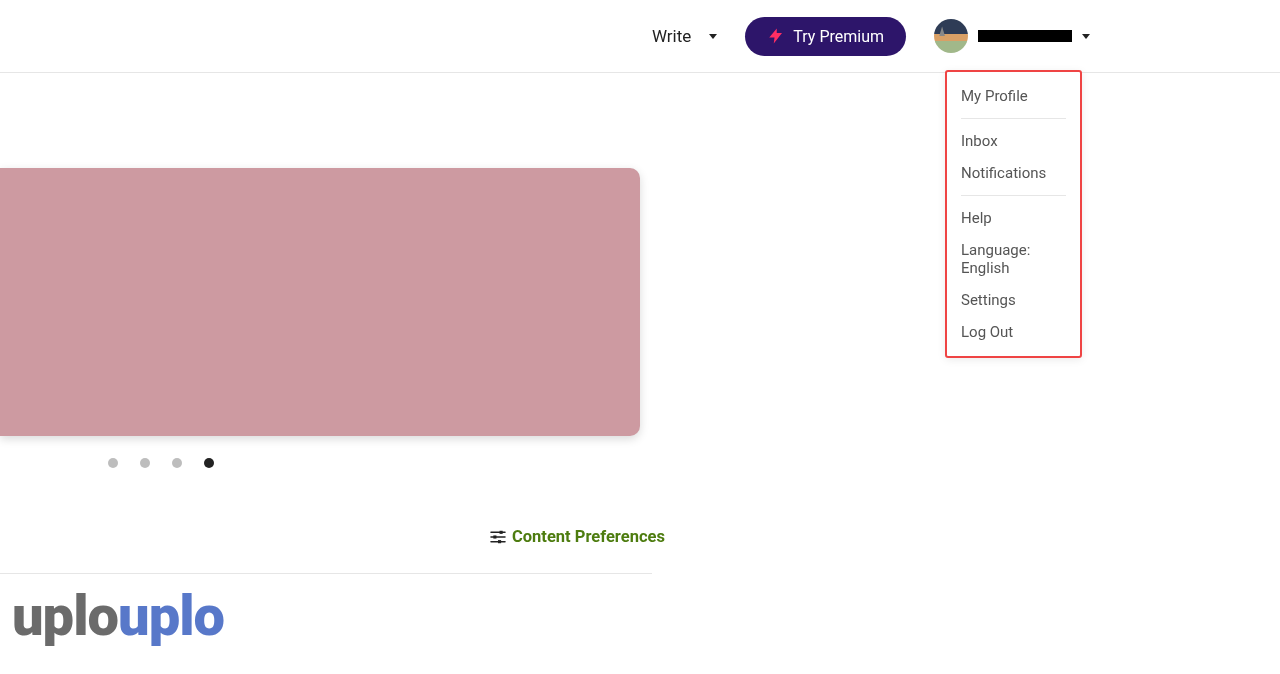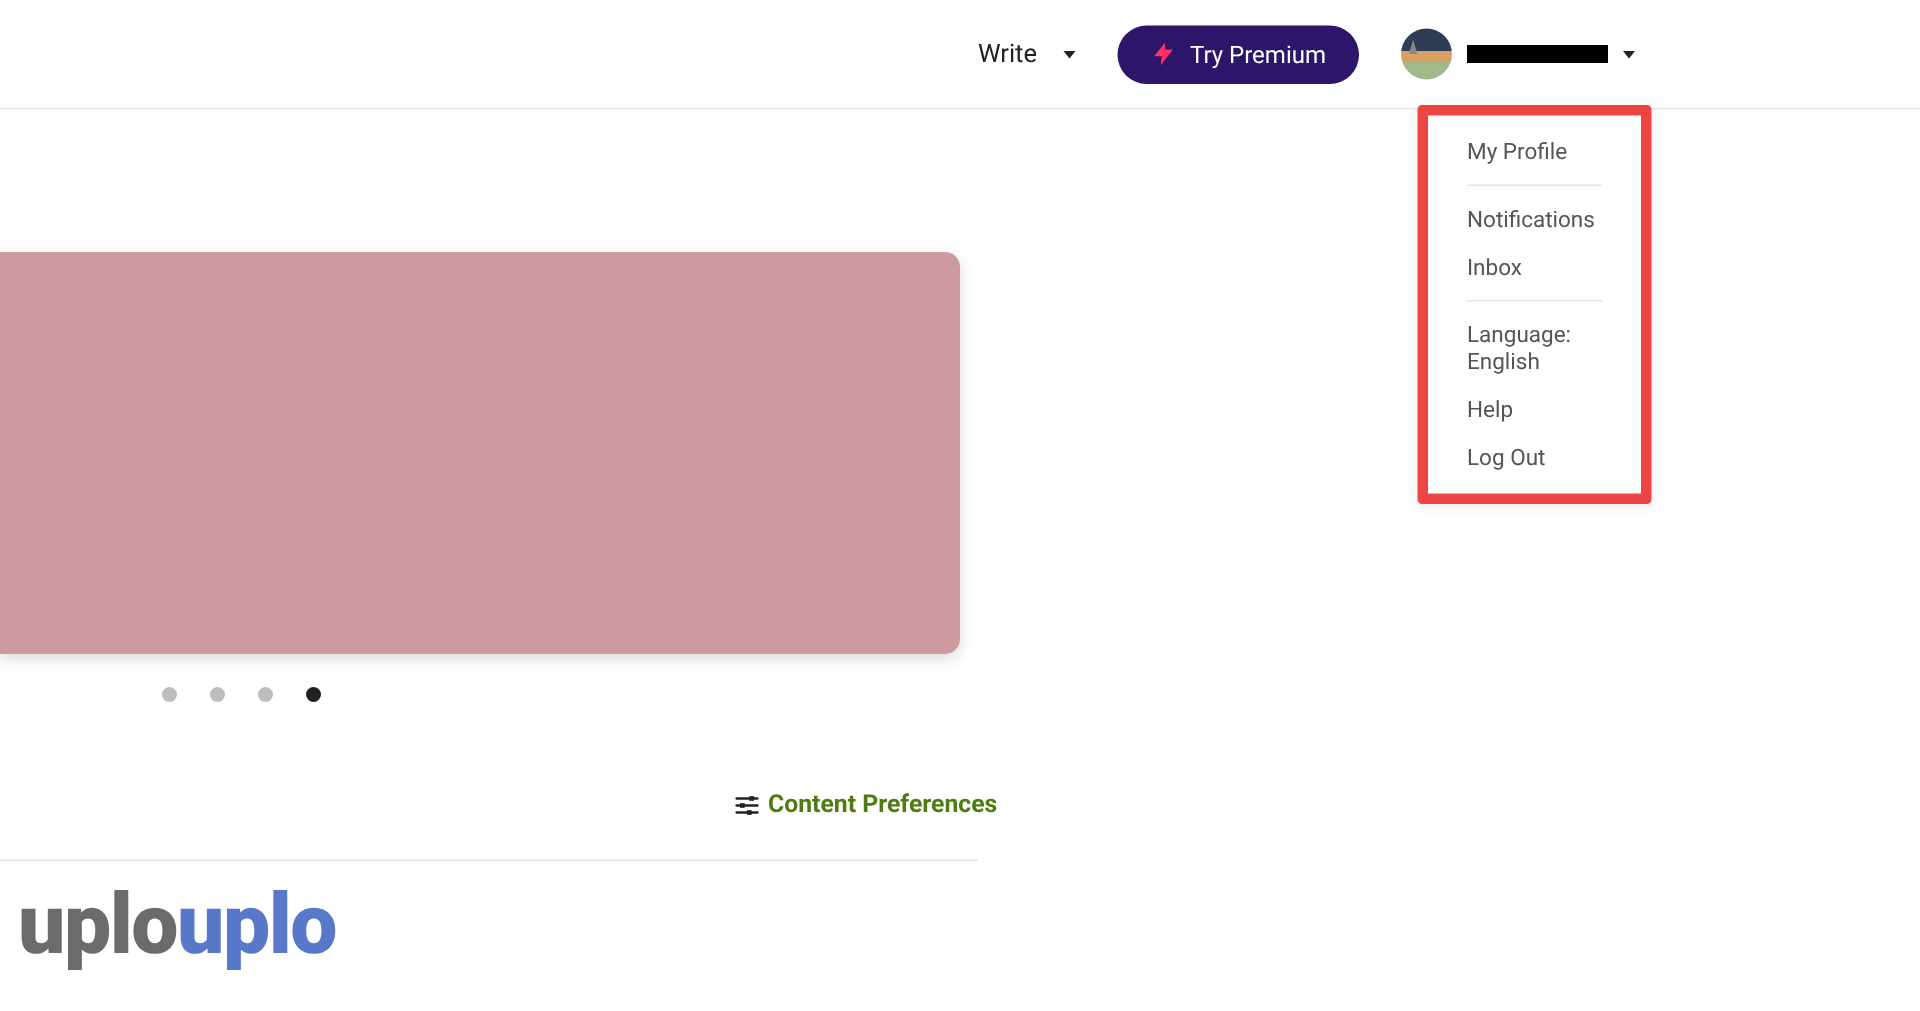--- a/index.html
+++ b/index.html
@@ -78,26 +78,26 @@
     height: 12px;
     width: 94px;
     background: #000;
   }
 
   
   .dropdown {
     position: absolute;
     top: 70px;
     left: 945px;
-    width: 156px;
+    width: 137px;
     background: #fff;
-    border: 7px solid #ef4444;
+    border: 2px solid #ef4444;
     border-radius: 3px;
     box-shadow: 0 2px 8px rgba(0,0,0,0.08);
-    padding: 8px 12px;
+    padding: 8px 0;
   }
   .dropdown .item {
     padding: 7px 14px;
     font-size: 15px;
     color: #555;
     cursor: pointer;
   }
   .dropdown .divider {
     height: 1px;
     background: #e6e6e6;
@@ -192,25 +192,26 @@
   <div class="profile-toggle">
     <span class="avatar"></span>
     <span class="username-bar"></span>
     <span class="caret-down"></span>
   </div>
 </div>
 
 <div class="dropdown">
   <div class="item">My Profile</div>
   <div class="divider"></div>
+  <div class="item">Inbox</div>
   <div class="item">Notifications</div>
-  <div class="item">Inbox</div>
   <div class="divider"></div>
+  <div class="item">Help</div>
   <div class="item">Language: English</div>
-  <div class="item">Help</div>
+  <div class="item">Settings</div>
   <div class="item">Log Out</div>
 </div>
 
 <div class="hero"></div>
 
 <div class="dots">
   <span class="dot"></span>
   <span class="dot"></span>
   <span class="dot"></span>
   <span class="dot active"></span>

